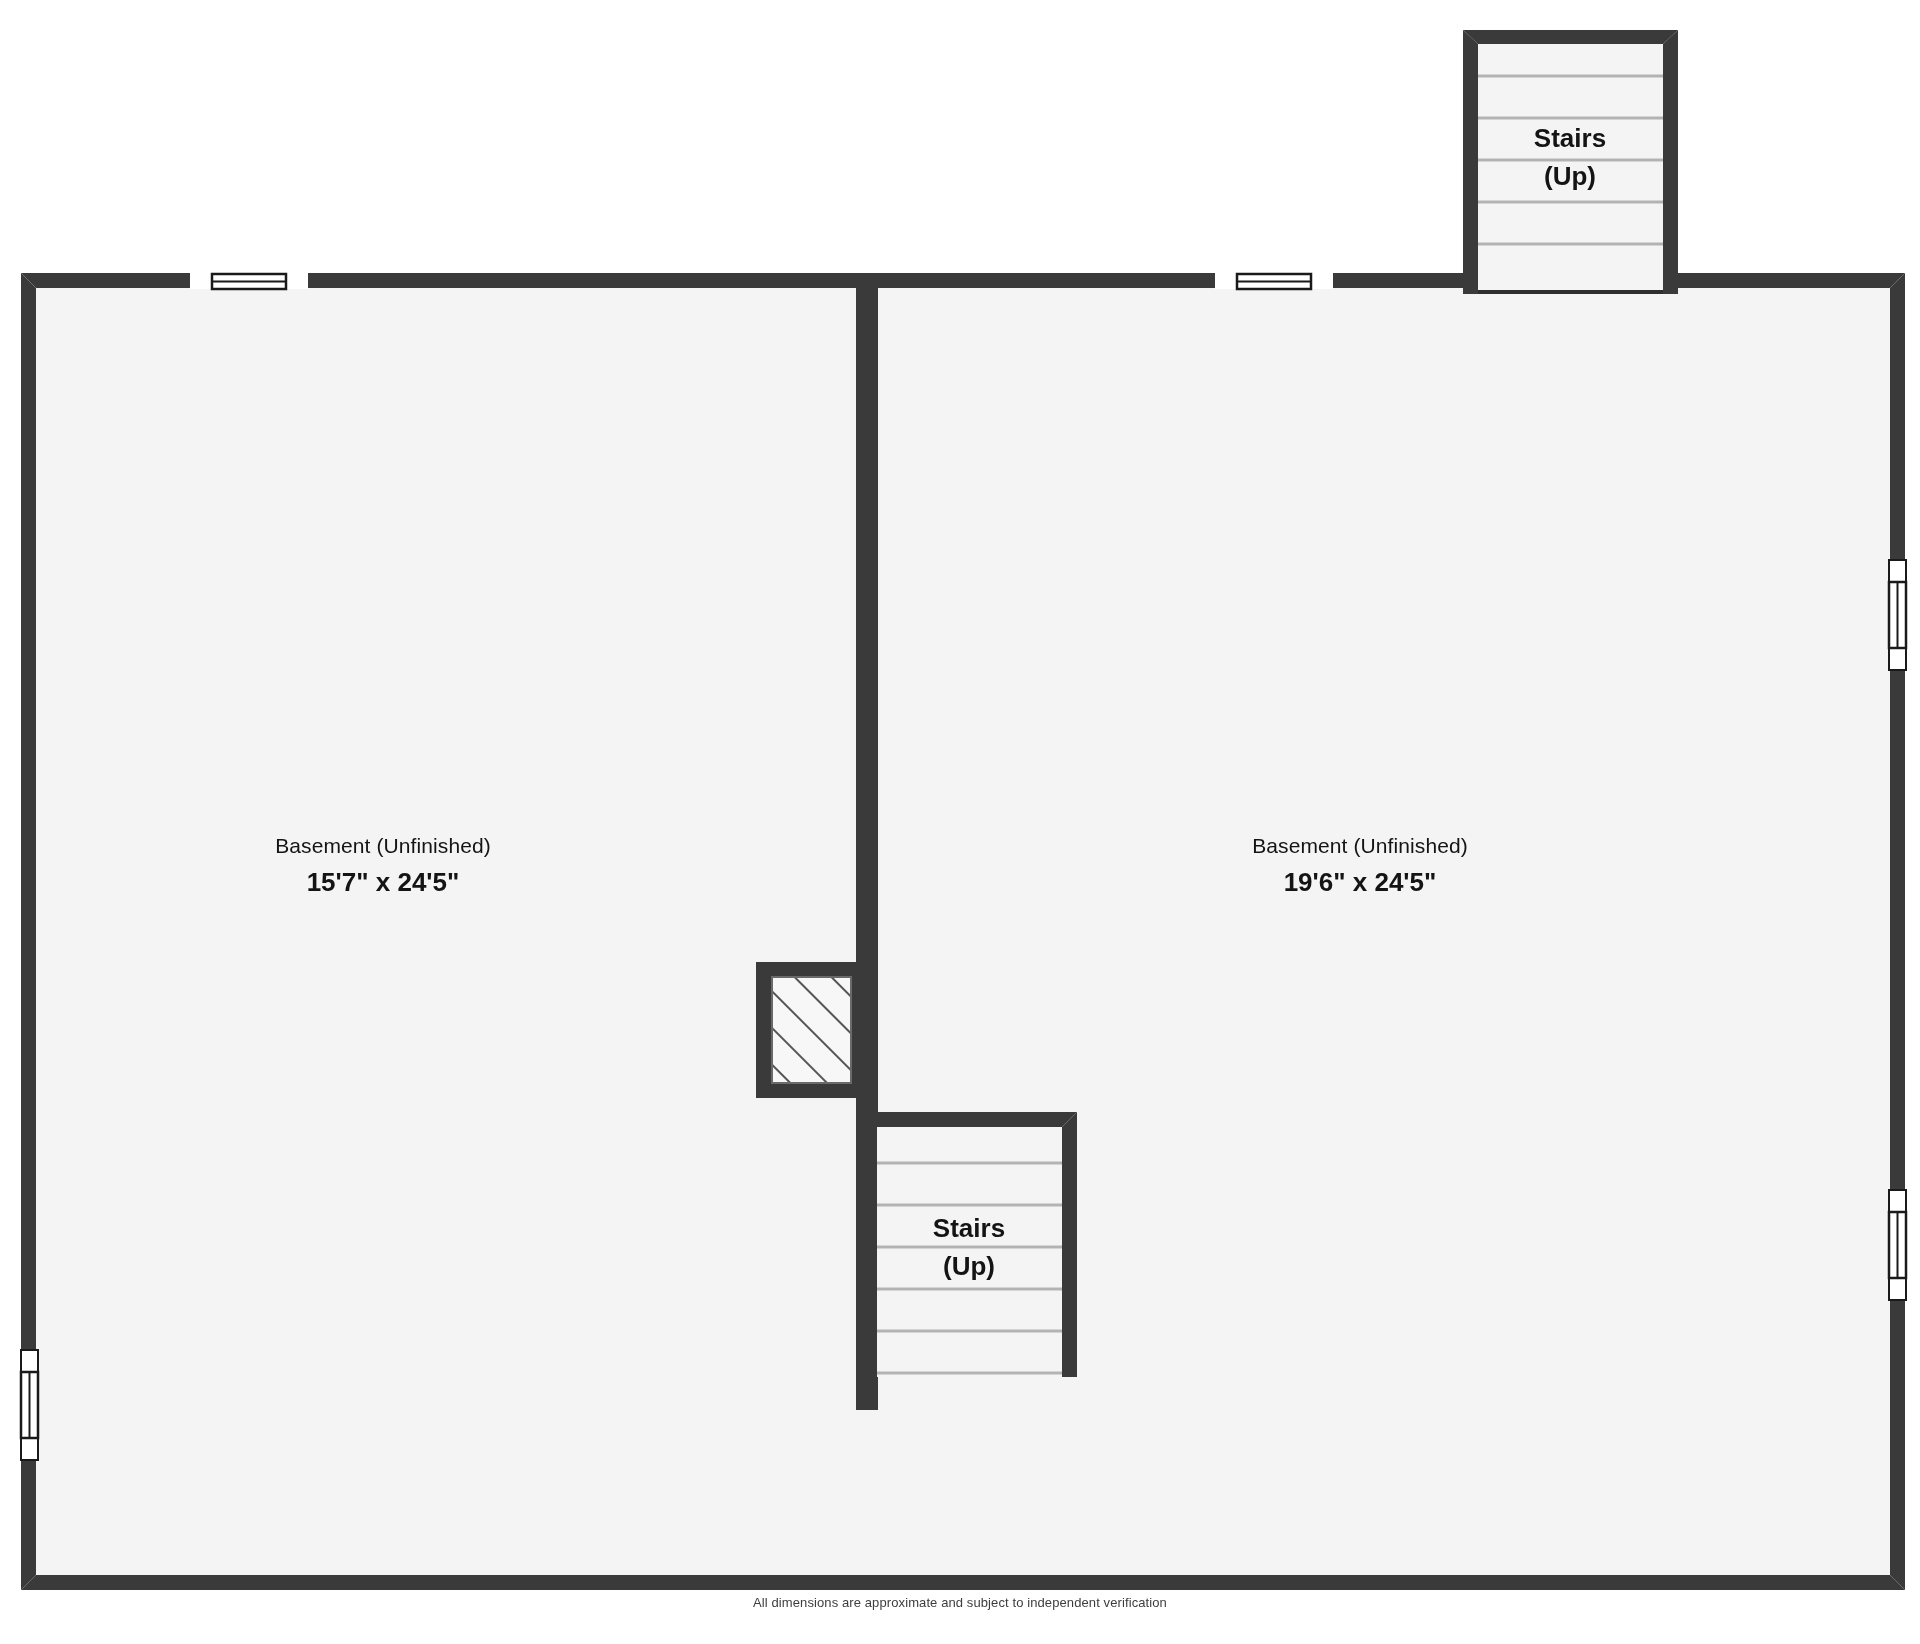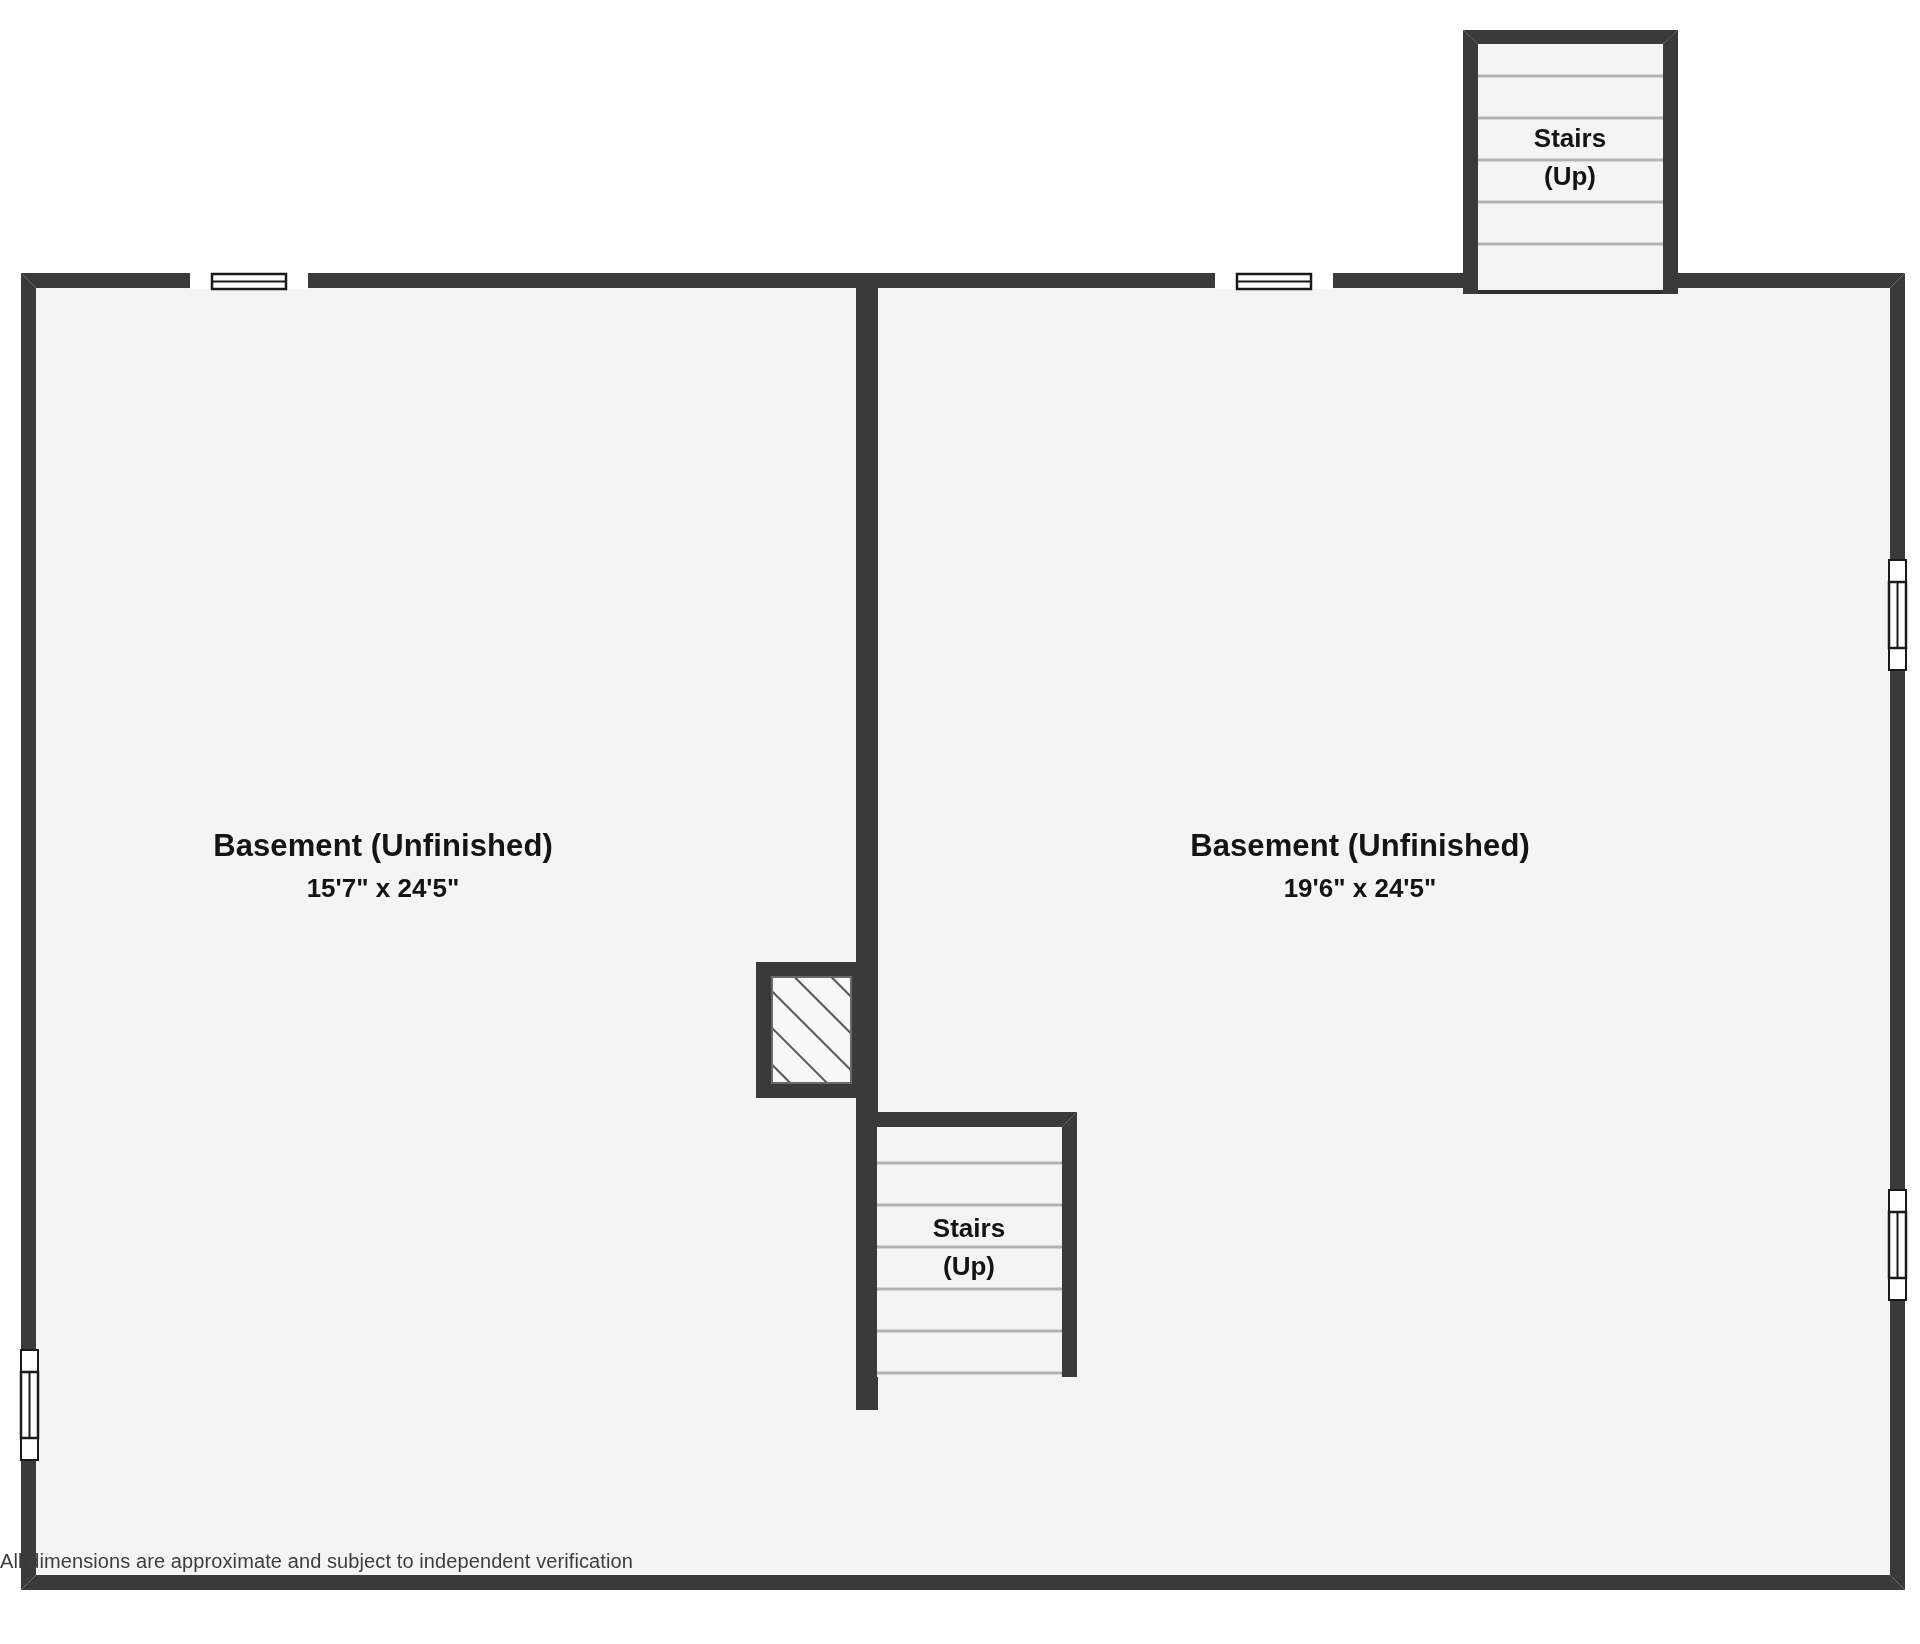--- a/index.html
+++ b/index.html
@@ -29,22 +29,22 @@
   }
   .room-label {
     position: absolute;
     text-align: center;
     color: #141414;
     pointer-events: none;
     line-height: 1.24;
   }
   .room-label .rl-name {
     display: block;
-    font-size: 31px;
-    font-weight: 700;
+    font-size: 21px;
+    font-weight: 400;
     letter-spacing: 0.1px;
     white-space: nowrap;
   }
   .room-label .rl-dims {
     display: block;
     font-size: 26px;
     font-weight: 700;
     margin-top: 7px;
     white-space: nowrap;
   }
@@ -63,24 +63,24 @@
     white-space: nowrap;
     text-shadow:
        2px 0 2px #f4f4f4, -2px 0 2px #f4f4f4,
        0 2px 2px #f4f4f4, 0 -2px 2px #f4f4f4,
        2px 2px 2px #f4f4f4, -2px -2px 2px #f4f4f4;
   }
   .stair-label .sl-l2 { margin-top: 6px; }
   #footer-note {
     position: absolute;
     left: 0;
-    top: 1550px;
-    width: 1920px;
-    text-align: left;
-    font-size: 20px;
+    top: 1595px;
+    width: 1920px;
+    text-align: center;
+    font-size: 13px;
     font-weight: 400;
     color: #3d3d3d;
     letter-spacing: 0.1px;
   }
 </style>
 </head>
 <body>
 
 <div id="plan-root">
 

